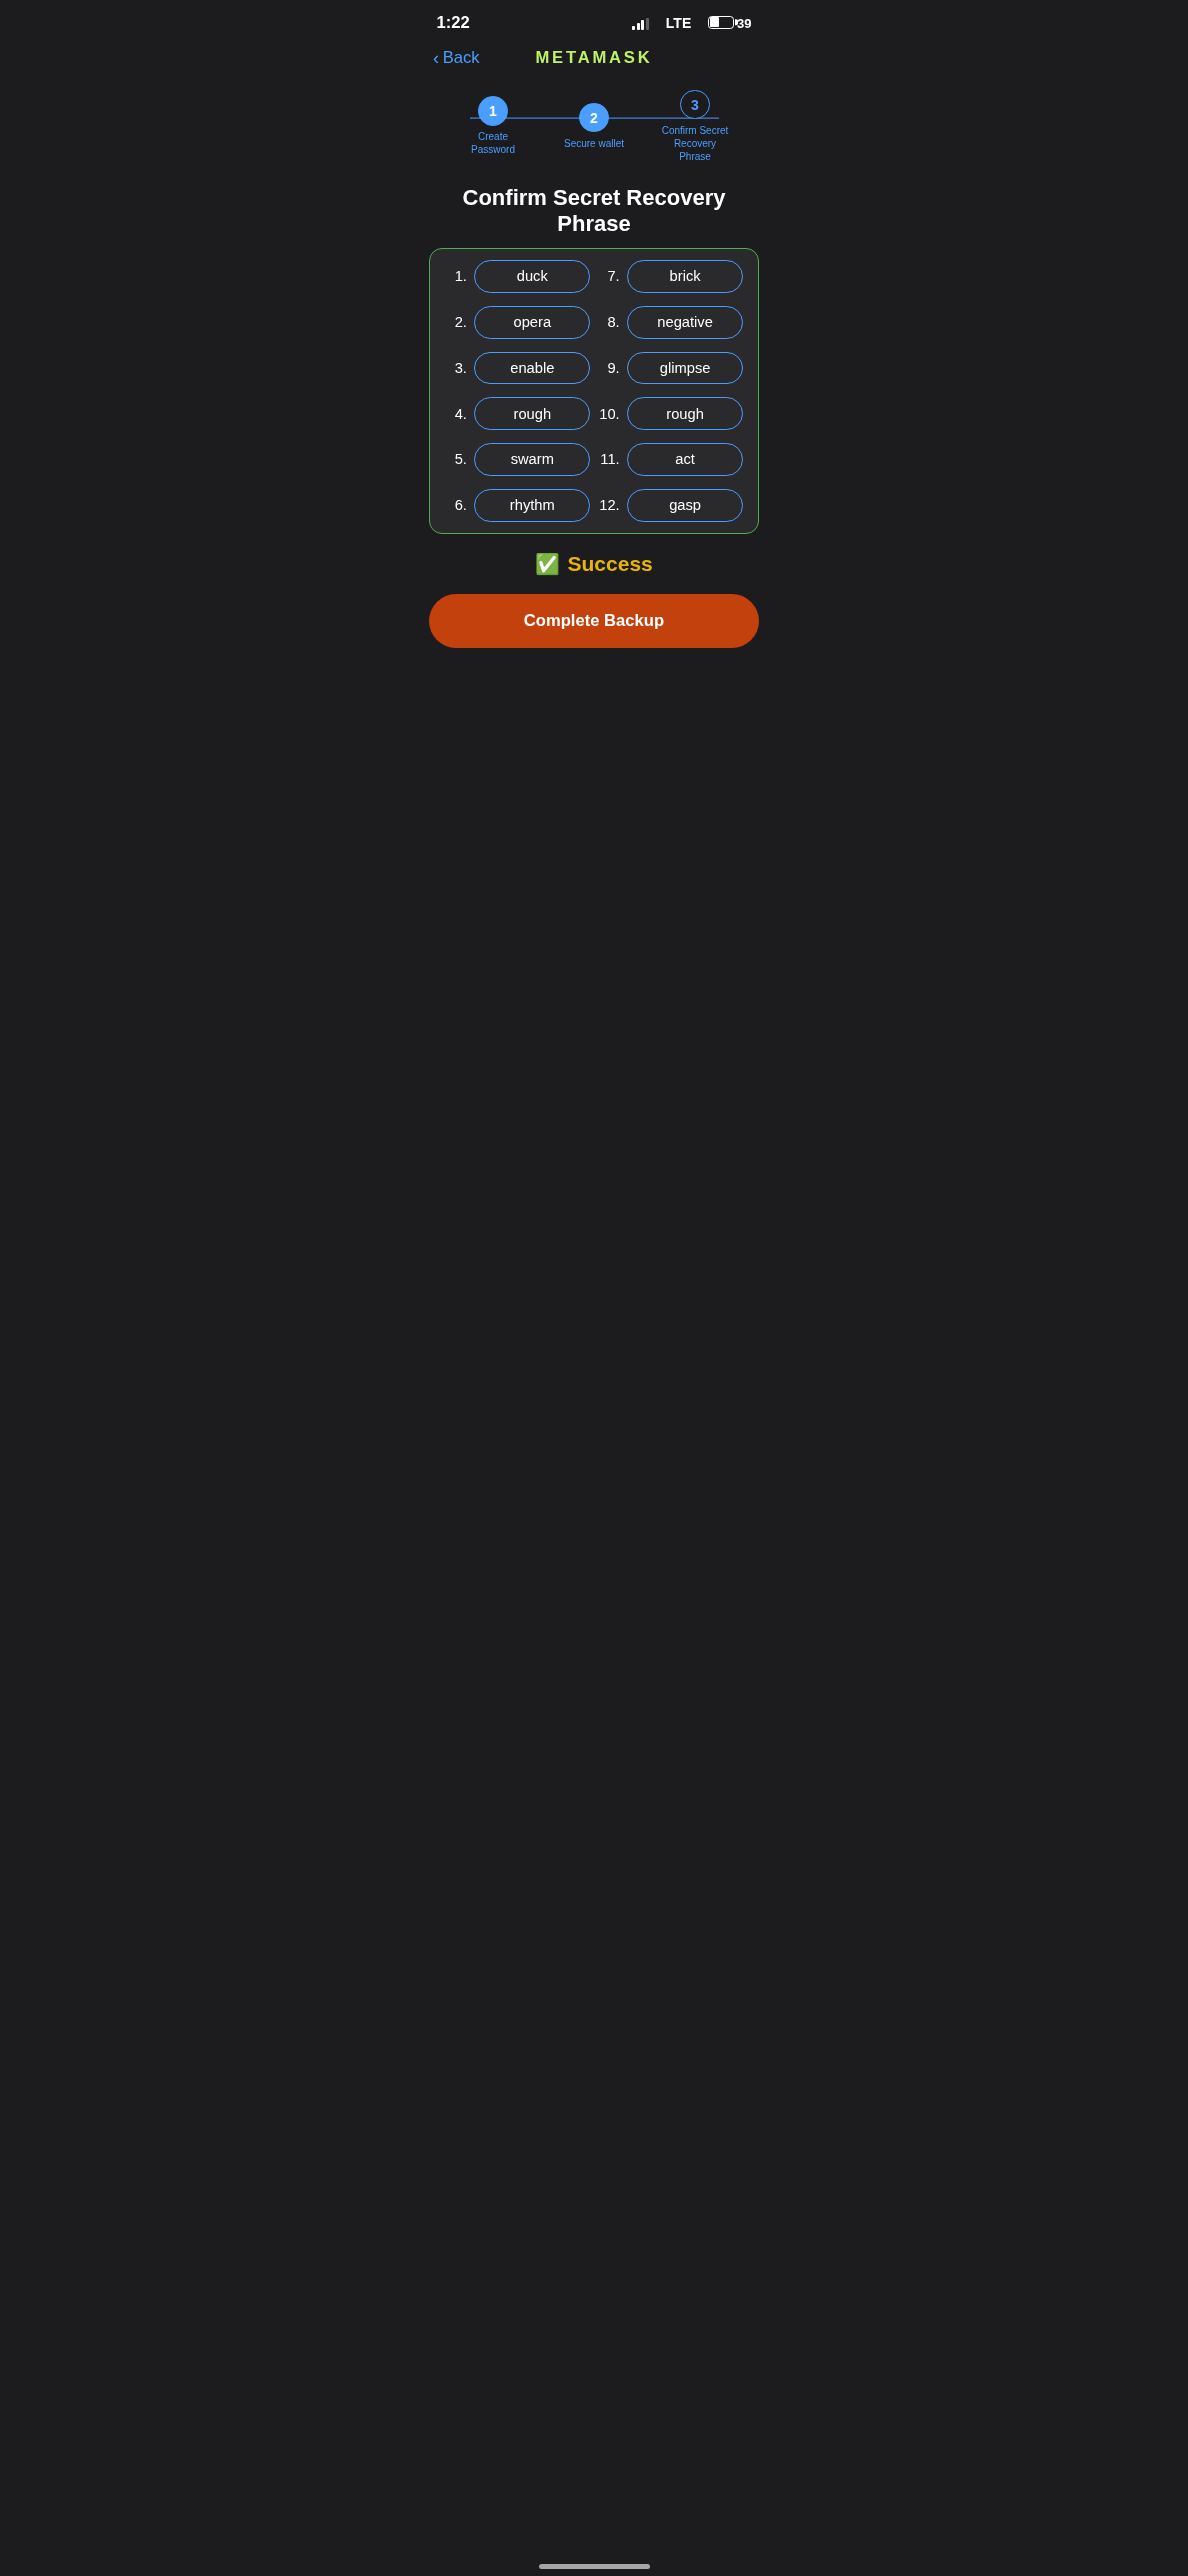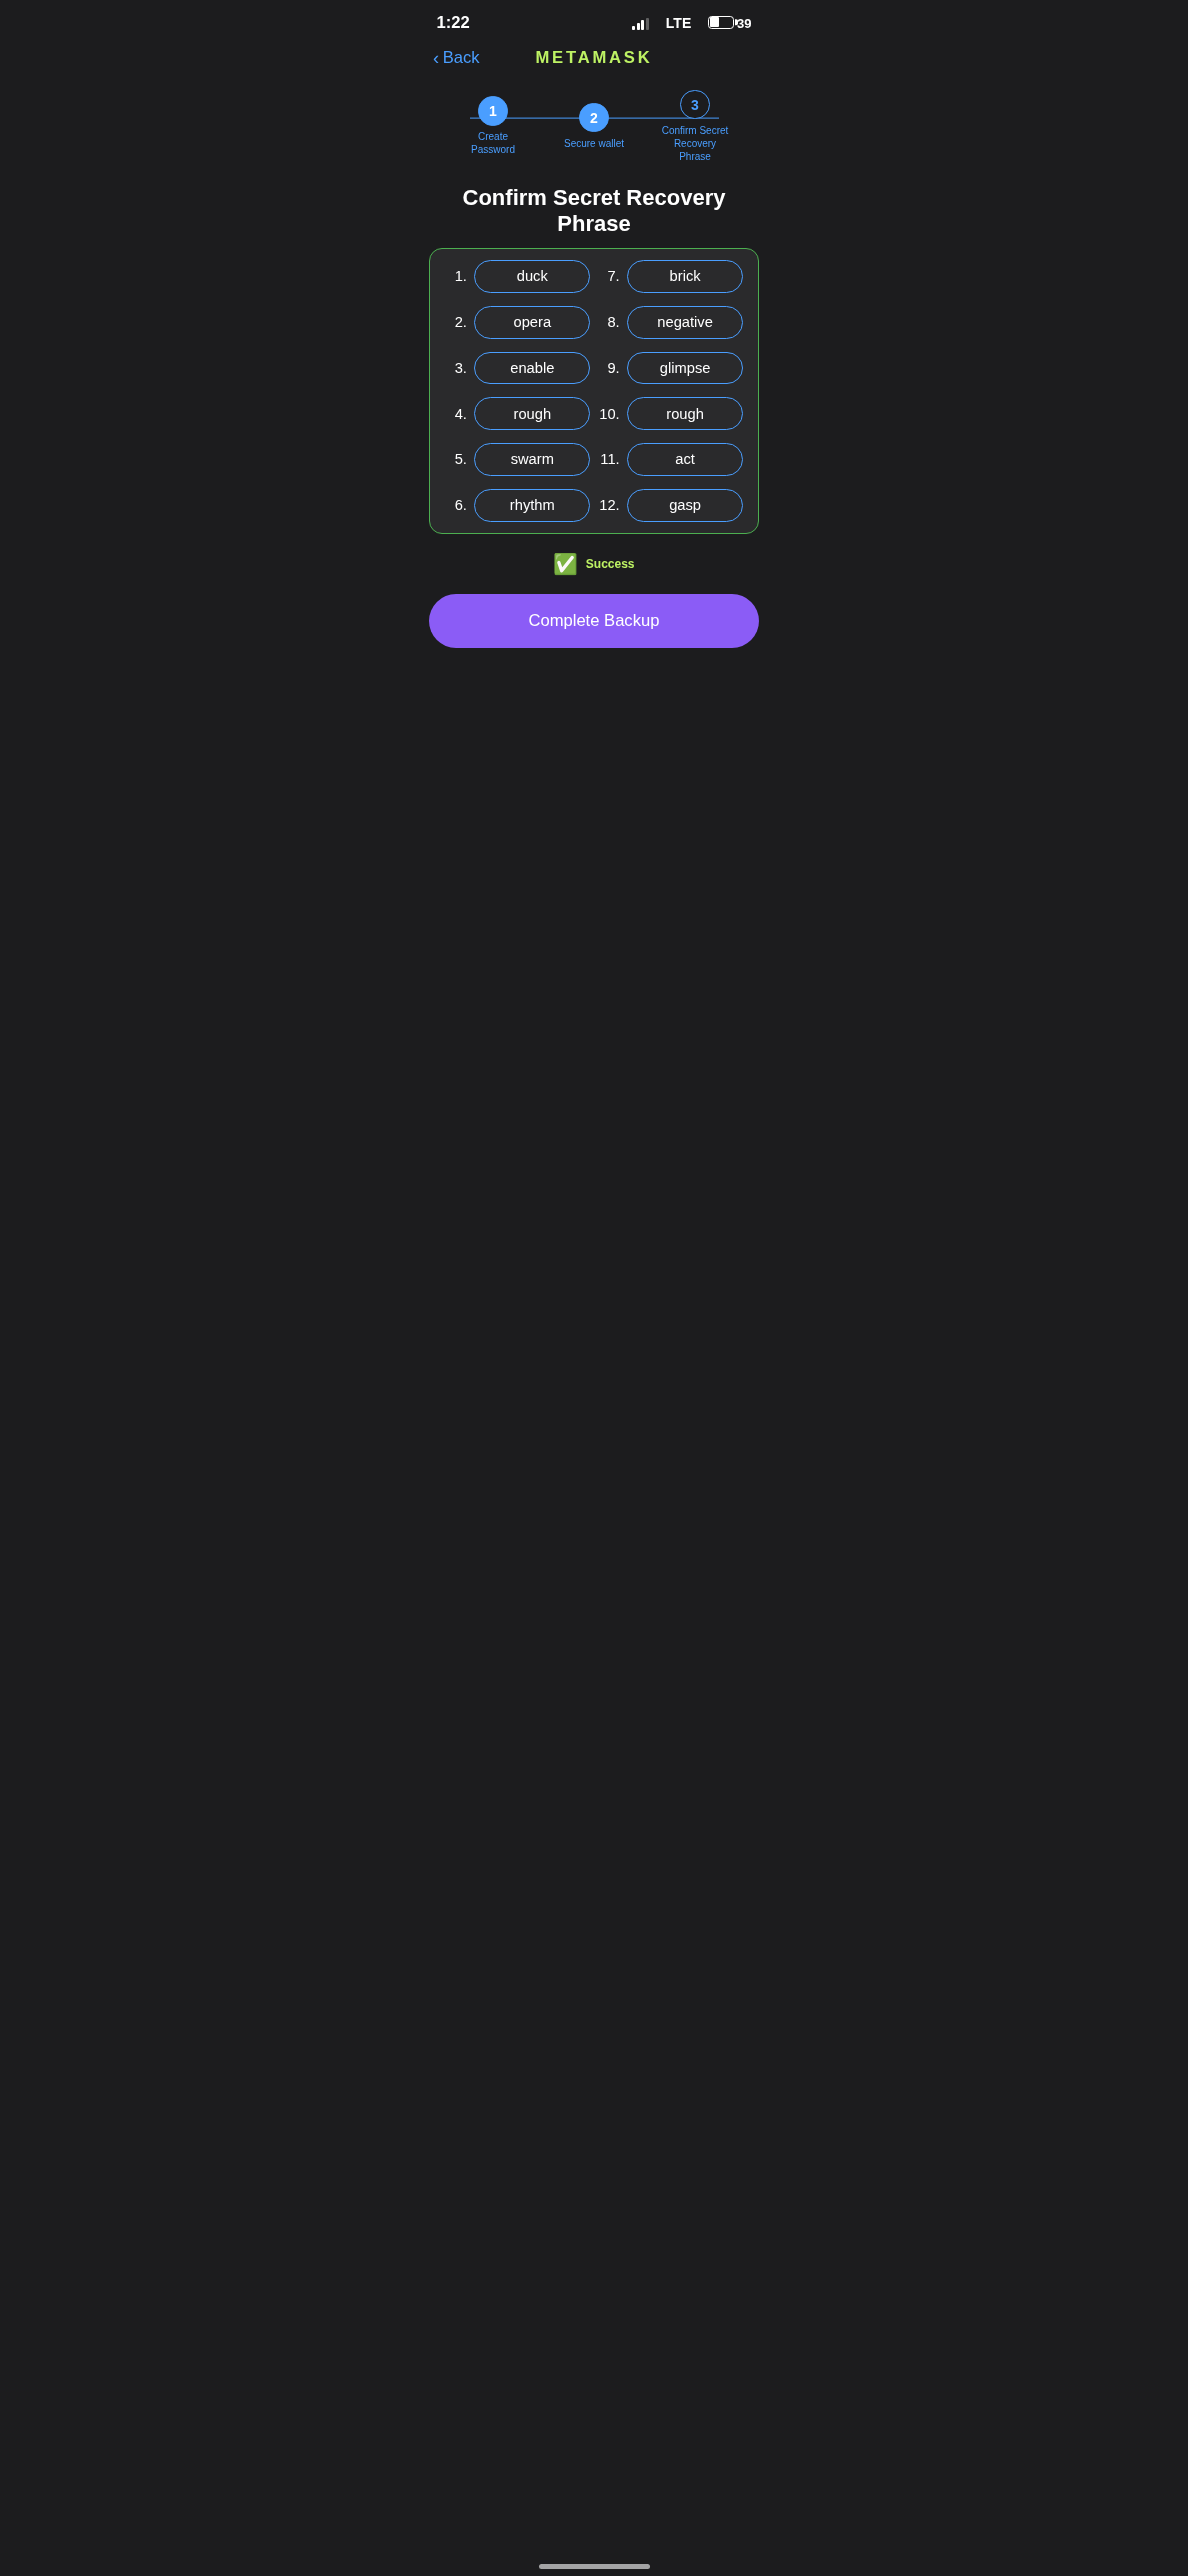--- a/index.html
+++ b/index.html
@@ -248,34 +248,34 @@
       gap: 7.4px;
       padding: 18.4px 0 14.7px;
     }
 
     .success-icon {
       color: #4caf50;
       font-size: 20px;
     }
 
     .success-text {
-      color: #bef264;
-      font-size: 12px;
+      color: #eab308;
+      font-size: 21px;
       font-weight: 600;
     }
 
     .complete-btn {
       margin: 3.7px 14.7px 22px;
-      background: #8b5cf6;
+      background: #c2410c;
       color: #fff;
       border: none;
       border-radius: 46px;
       padding: 16.6px;
       font-size: 16.6px;
-      font-weight: 400;
+      font-weight: 700;
       width: calc(100% - 29.5px);
       cursor: pointer;
       display: block;
     }
 
     .home-indicator {
       display: flex;
       justify-content: center;
       padding: 11px 0 7.4px;
       margin-top: auto;

